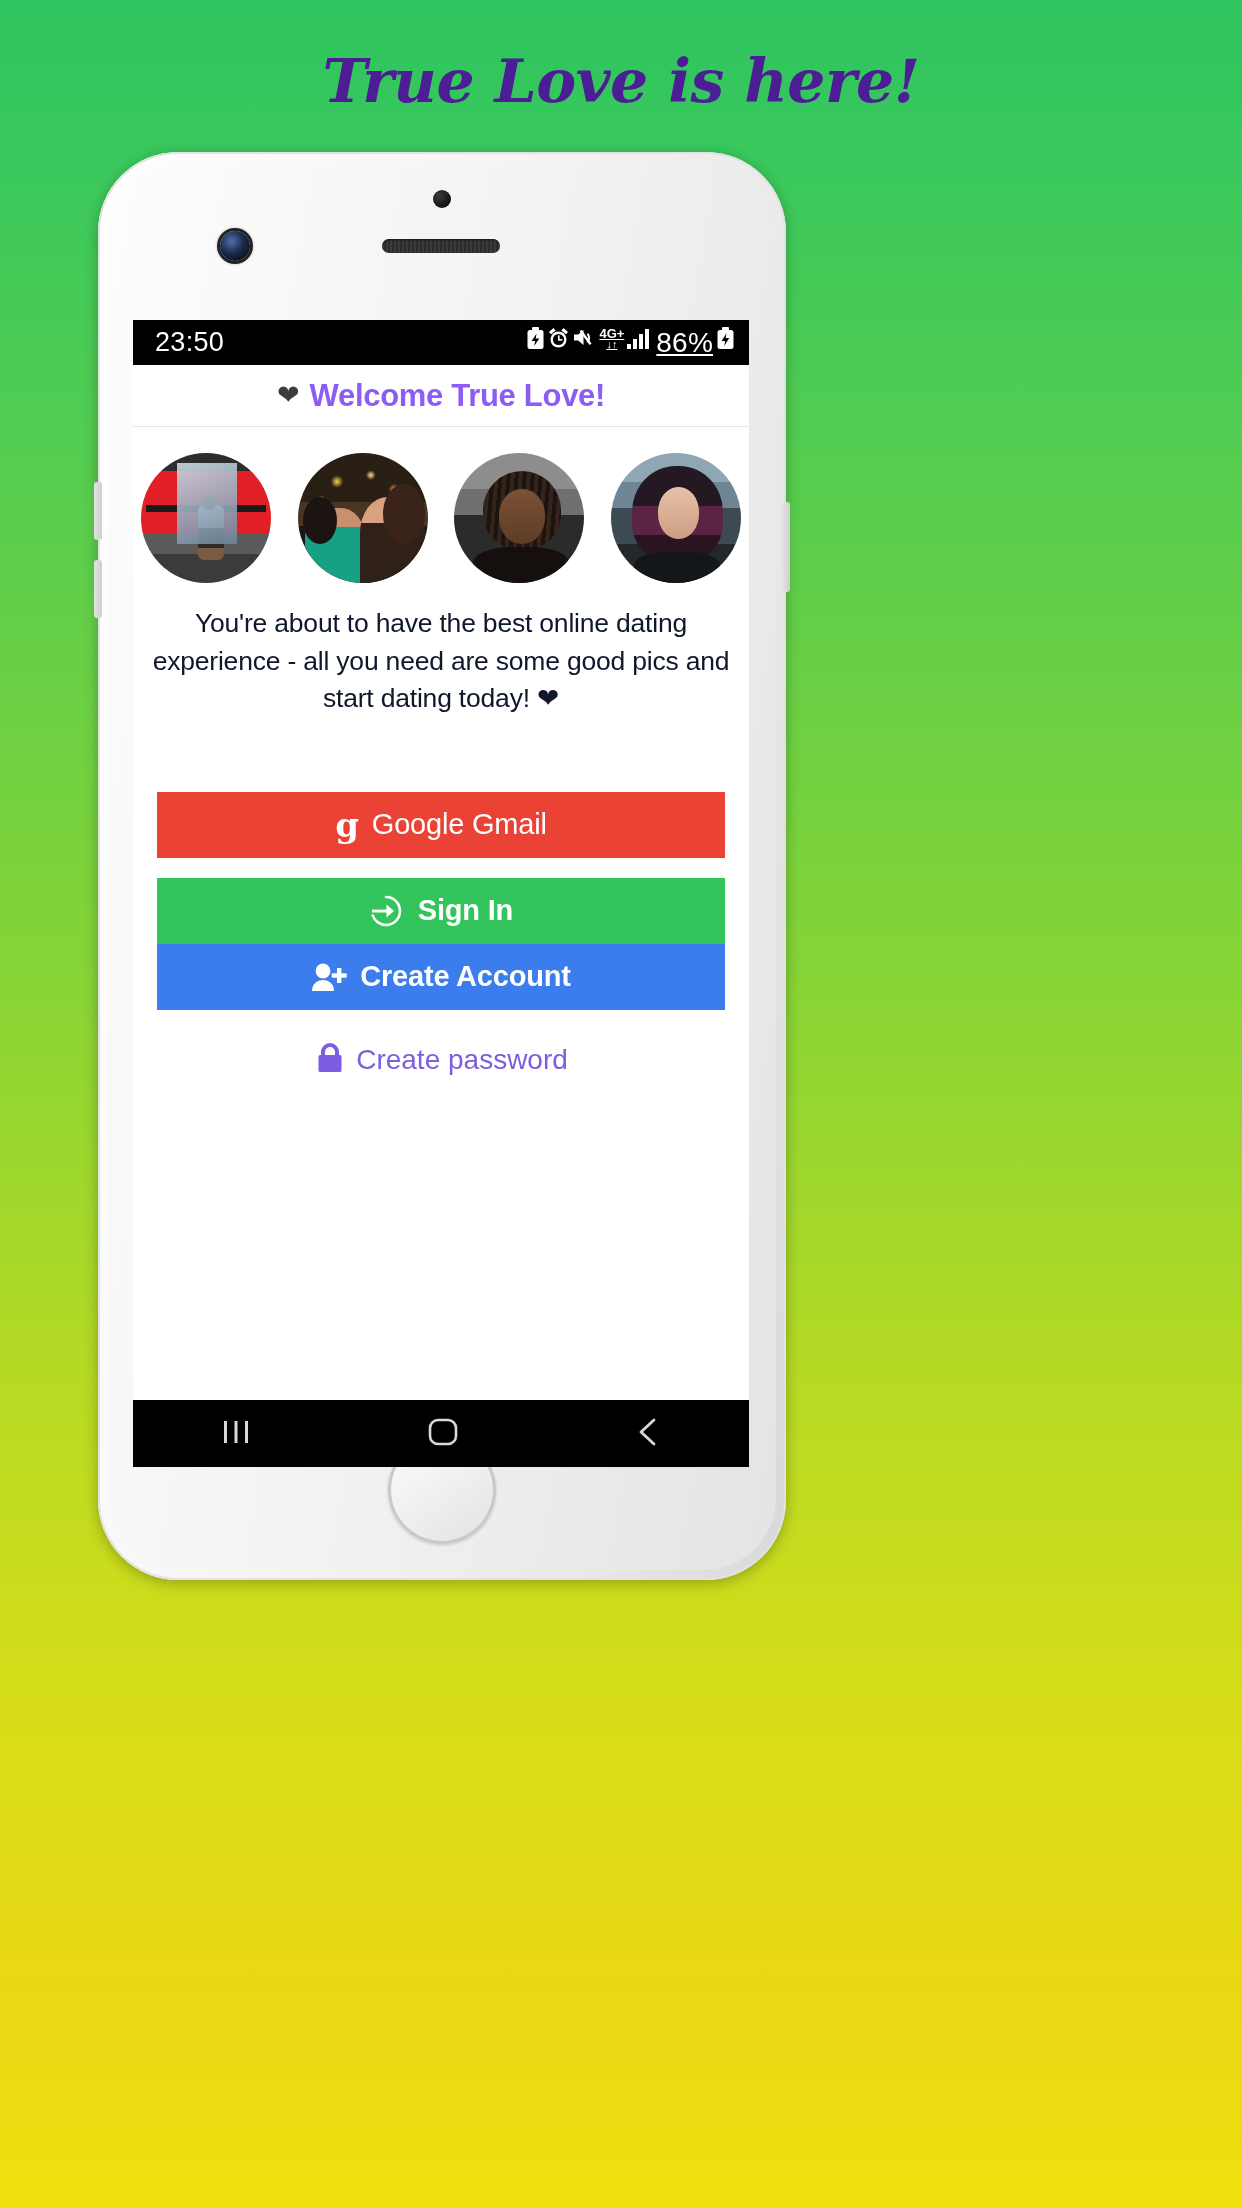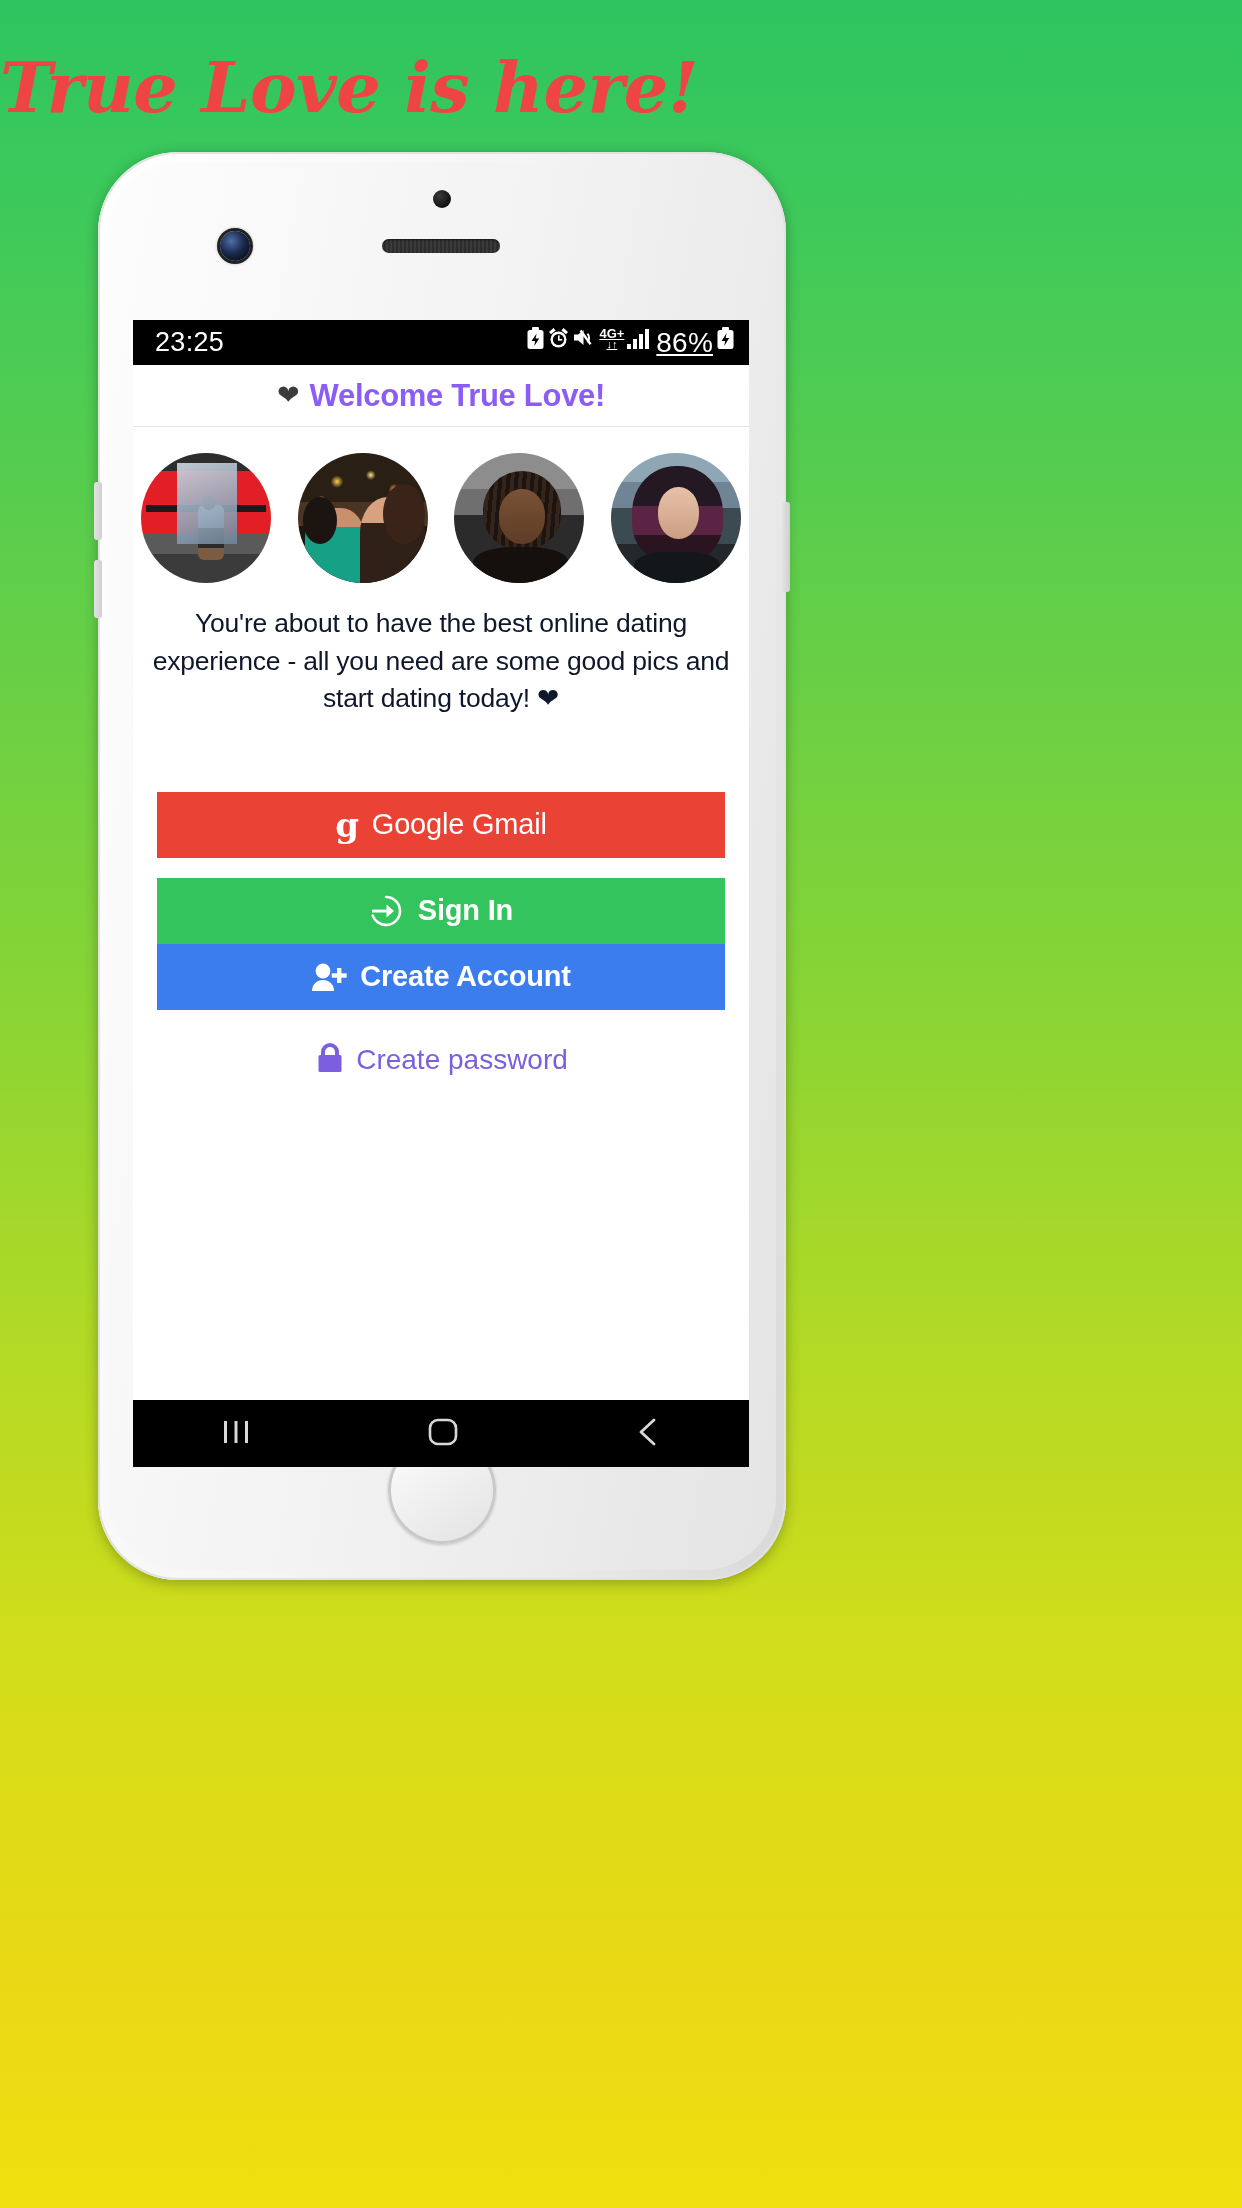--- a/index.html
+++ b/index.html
@@ -6,24 +6,25 @@
   html,body { width:1242px; height:2208px; }
   body {
     font-family:"Liberation Sans", sans-serif;
     background:linear-gradient(180deg,#2ec45f 0%, #3bc95c 8%, #5fce4a 26%, #86d436 44%, #b5da24 62%, #d8dd18 78%, #ead815 90%, #efe00f 100%);
     position:relative; overflow:hidden;
   }
 
   
   .hero-title{
     position:absolute; top:46px; left:0; width:100%;
+    text-align:center;
     font-family:"DejaVu Serif", serif;
     font-weight:bold; font-style:italic;
-    font-size:70px; letter-spacing:-0.5px;
-    color:#ef4444;
+    font-size:60px; letter-spacing:-0.5px;
+    color:#4c1d95;
   }
 
   
   .phone{
     position:absolute; left:98px; top:152px;
     width:688px; height:1428px;
     background:linear-gradient(100deg,#ffffff 0%,#f6f6f6 40%,#e9e9e9 78%,#d8d8d8 100%);
     border-radius:80px;
     box-shadow:0 3px 14px rgba(0,0,0,.28), inset 0 0 0 2px #e2e2e2;
   }
@@ -209,21 +210,21 @@
   <div class="btn-side btn-vol-dn"></div>
   <div class="btn-side btn-pwr"></div>
   <div class="cam-dot"></div>
   <div class="cam-lens"></div>
   <div class="speaker"></div>
   <div class="home-btn"></div>
 
   <div class="screen">
 
     <div class="statusbar">
-      <span class="sb-time">23:25</span>
+      <span class="sb-time">23:50</span>
       <span class="sb-right">
         <span>
           <svg width="19" height="23" viewBox="0 0 19 23">
               <rect x="1.5" y="3" width="16" height="19" rx="2.5" fill="#fff"></rect>
               <rect x="6" y="0" width="7" height="3.5" rx="1" fill="#fff"></rect>
               <path d="M10.6 6.5 L5.6 14 h3.6 l-1 5 5-7.6 h-3.6z" fill="#000"></path>
             </svg>
         </span>
         <span>
           <svg width="21" height="22" viewBox="0 0 21 22">

